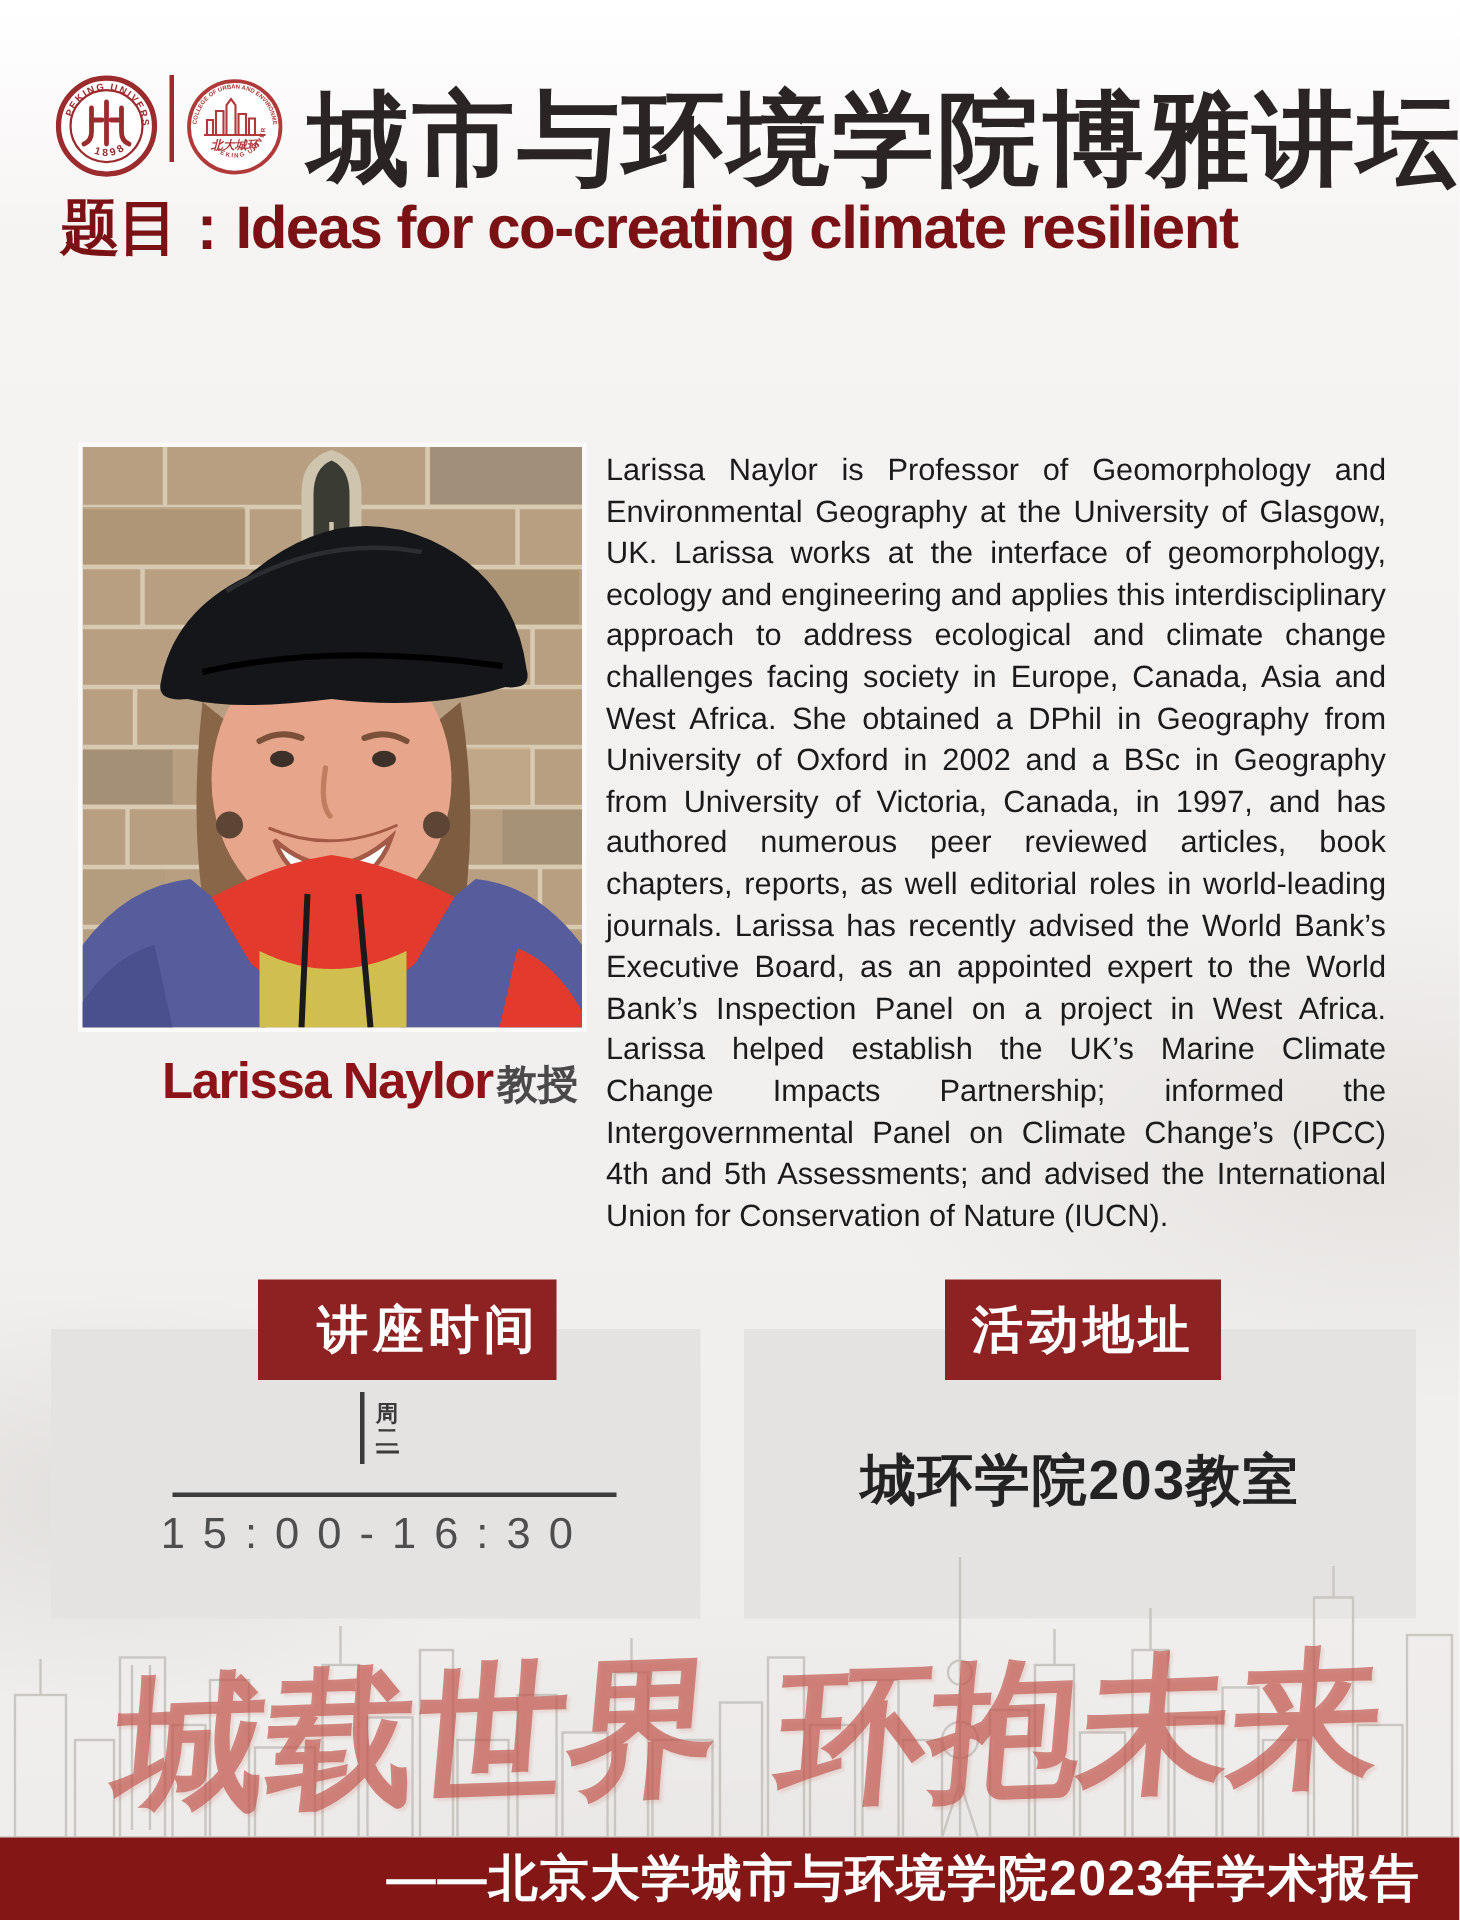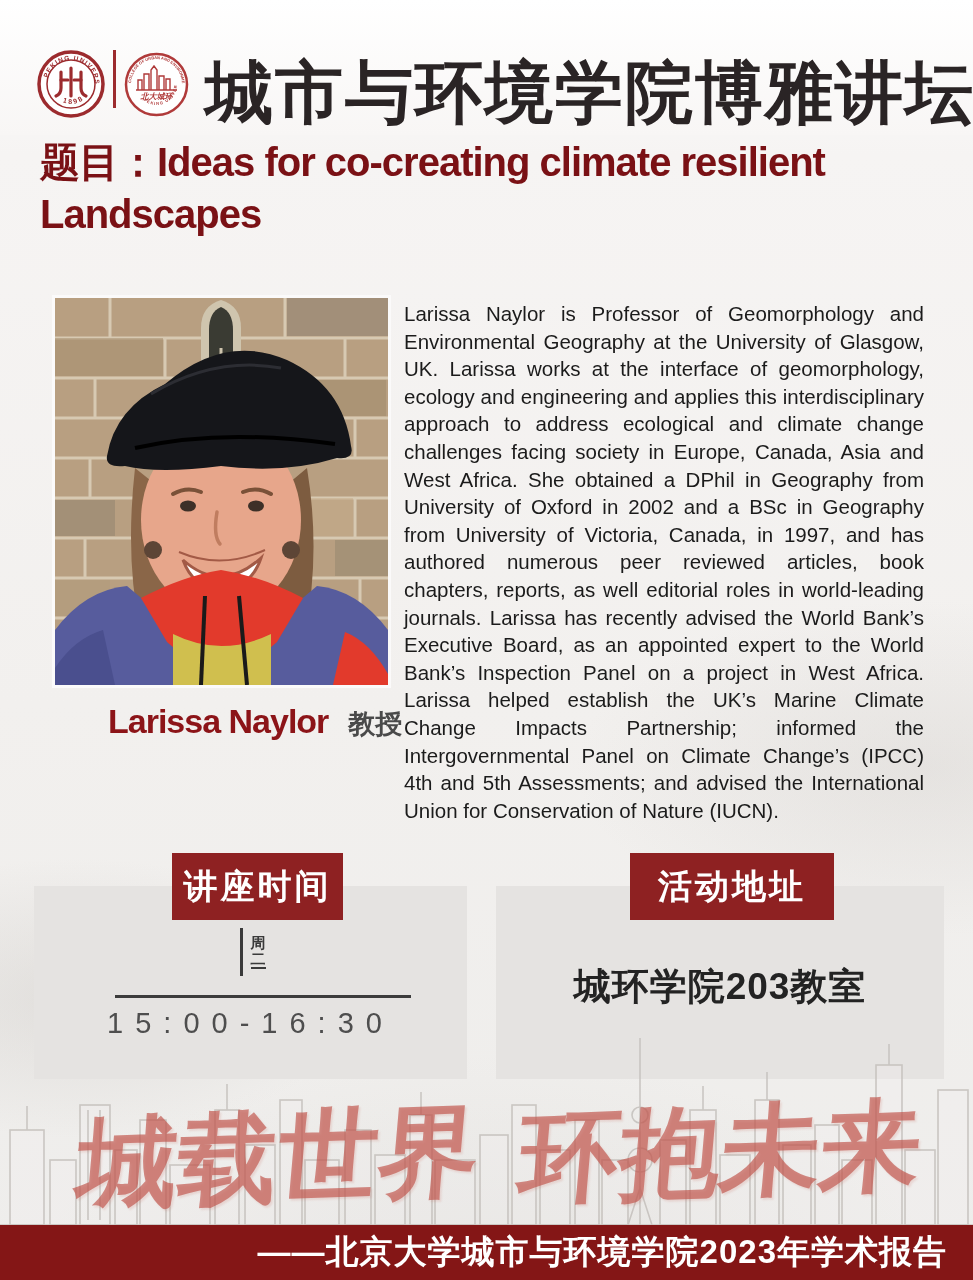--- a/index.html
+++ b/index.html
@@ -15,42 +15,42 @@
   .abs{position:absolute;}
   
   .header-band{top:0;left:0;width:973px;height:135px;background:linear-gradient(#ffffff,#f8f6f5);z-index:1;}
   .logo{z-index:4;}
   .logo-divider{top:50px;left:113px;width:3px;height:58px;background:#9c2b2e;z-index:4;}
   .poster-title{top:48px;left:205px;width:760px;z-index:4;
     font-size:68px;font-weight:700;color:#29232
 
 4;letter-spacing:2px;white-space:nowrap;color:#2a2425;}
   
-  .topic{top:136px;left:40px;width:910px;z-index:4;color:#7a1115;font-weight:800;
+  .topic{top:126px;left:40px;width:910px;z-index:4;color:#7a1115;font-weight:800;
     font-size:40px;line-height:52px;letter-spacing:-1px;}
   .topic div{white-space:nowrap;}
   
   .photo{top:298px;left:55px;width:333px;height:387px;z-index:4;box-shadow:0 0 0 3px #fbfafa;}
   
   .name-row{top:702px;left:108px;z-index:4;white-space:nowrap;}
   .name-en{font-size:34px;font-weight:700;color:#8c1418;letter-spacing:-1px;}
-  .name-cn{font-size:27px;font-weight:700;color:#4a4a4a;margin-left:20px;}
+  .name-cn{font-size:27px;font-weight:700;color:#4a4a4a;margin-left:3px;}
   
   .bio{top:300px;left:404px;width:520px;z-index:4;color:#1b1b1b;
     font-size:20.5px;line-height:27.6px;text-align:justify;}
   
   .panel{background:#e5e3e1;z-index:2;}
   .panel-left{top:886px;left:34px;width:433px;height:193px;}
   .panel-right{top:886px;left:496px;width:448px;height:193px;}
   
   .label-box{height:67px;background:#8e2122;color:#ffffff;z-index:4;
     display:flex;align-items:center;justify-content:center;
     font-size:34px;font-weight:800;letter-spacing:3px;white-space:nowrap;}
-  .label-time{top:853px;left:172px;width:171px;}
-  .label-venue{top:853px;left:630px;width:204px;}
+  .label-time{top:853px;left:172px;width:171px;padding-left:28px;}
+  .label-venue{top:853px;left:630px;width:184px;}
   
   .date-row{top:928px;left:34px;width:433px;z-index:4;display:flex;align-items:center;justify-content:center;}
   .date-text{font-family:"DejaVu Serif", serif;font-size:46px;font-weight:400;color:#3a3a3a;letter-spacing:5px;}
   .date-sep{width:3px;height:48px;background:#3a3a3a;margin:0 8px 0 4px;}
   .weekday{display:flex;flex-direction:column;align-items:center;line-height:1.05;}
   .weekday span{font-size:15px;color:#3a3a3a;font-weight:700;}
   .weekday .wk-bottom{border-bottom:2px solid #3a3a3a;padding-bottom:1px;}
   .date-rule{top:995px;left:115px;width:296px;height:3px;background:#3c3c3c;z-index:4;}
   .time-text{top:1007px;left:34px;width:433px;z-index:4;text-align:center;
     font-size:29px;color:#4e4e4e;letter-spacing:12px;font-weight:400;white-space:nowrap;}
@@ -114,21 +114,20 @@
     <path d="M14 38 V28 h4 v10 M20 38 V22 h5 v16 M27 38 V18 l3 -4 3 4 v20 M35 38 V24 h5 v14 M42 38 V27 h4 v11"></path>
     <path d="M12 38 H53"></path>
   </g>
   <text x="32.5" y="47" text-anchor="middle" font-size="8" fill="#b03a3a" font-style="italic" font-weight="bold">北大城环</text>
 </svg>
 
 <div class="abs poster-title">城市与环境学院博雅讲坛</div>
 
 <div class="abs topic">
   <div>题目：Ideas for co-creating climate resilient</div>
-  <div>Landscapes</div>
 </div>
 
 <svg class="abs photo" width="333" height="387" viewBox="0 0 333 387">
   <rect width="333" height="387" fill="#b89f81"></rect>
 
   <g stroke="#d7c9b2" stroke-width="3">
     <line x1="0" y1="40" x2="333" y2="40"></line>
       <line x1="0" y1="80" x2="333" y2="80"></line>
     <line x1="0" y1="120" x2="333" y2="120"></line>
       <line x1="0" y1="160" x2="333" y2="160"></line>

